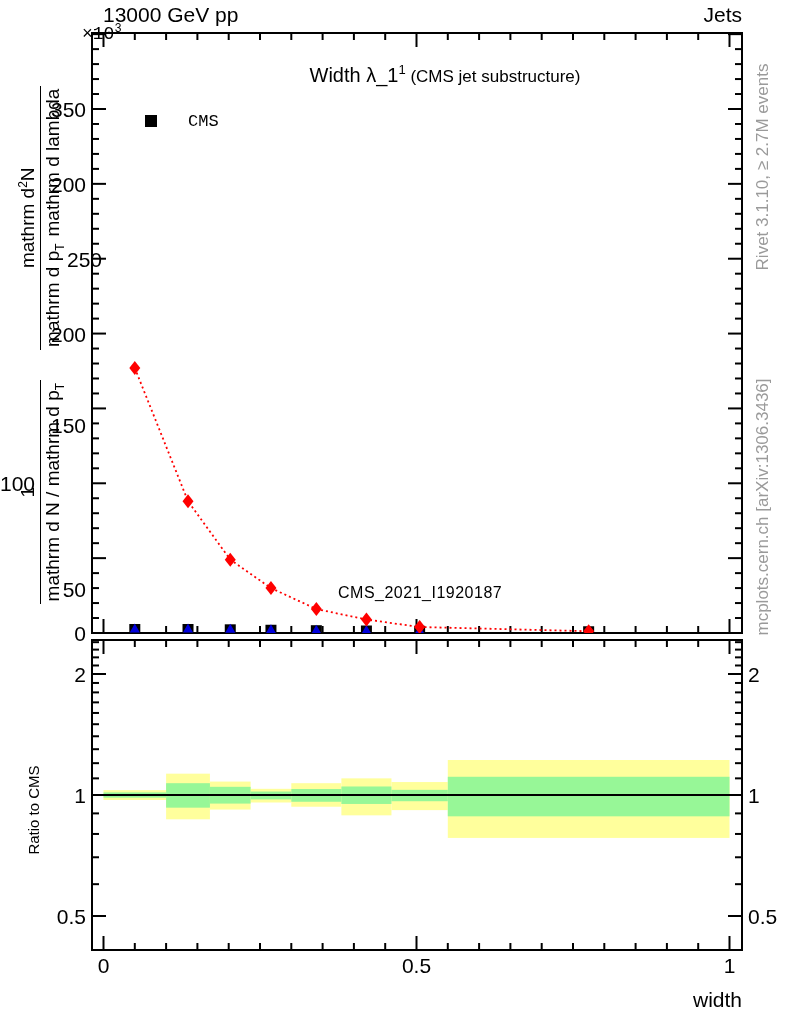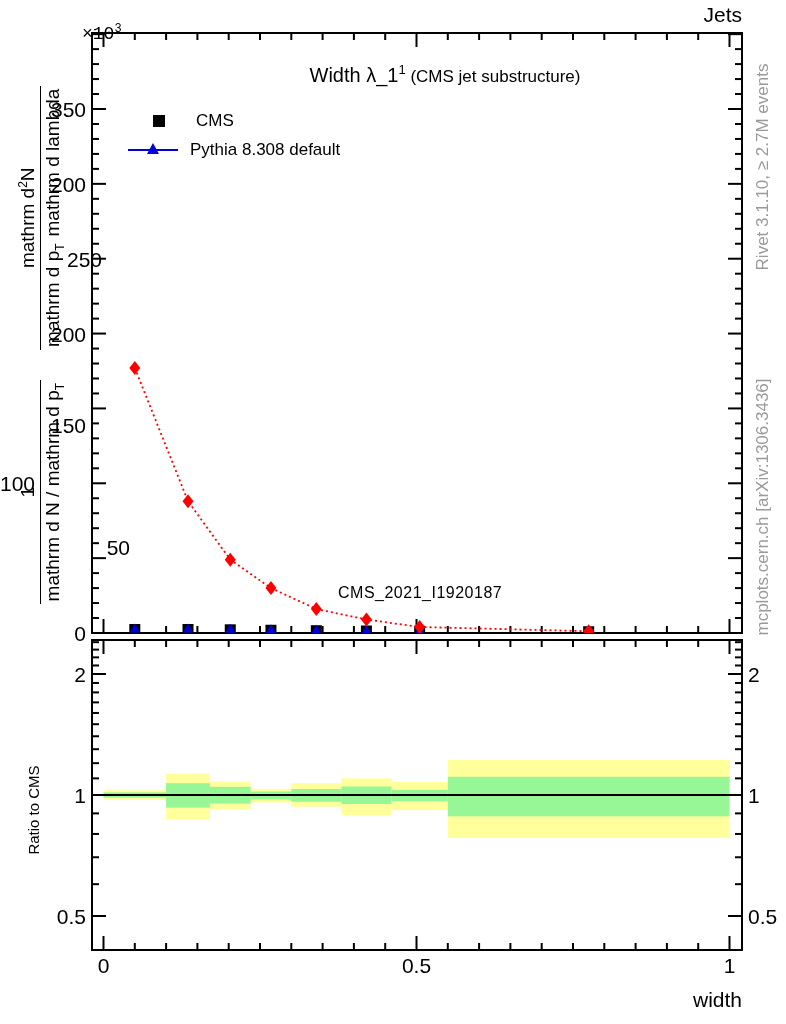--- a/index.html
+++ b/index.html
@@ -300,38 +300,32 @@
           <polygon points="270.95500000000004,581.0857142857143 276.45500000000004,588.0857142857143 270.95500000000004,595.0857142857143 265.45500000000004,588.0857142857143" fill="#ff0000"></polygon>
           <polygon points="316.34000000000003,602.0457142857143 321.84000000000003,609.0457142857143 316.34000000000003,616.0457142857143 310.84000000000003,609.0457142857143" fill="#ff0000"></polygon>
           <polygon points="366.42,612.5257142857142 371.92,619.5257142857142 366.42,626.5257142857142 360.92,619.5257142857142" fill="#ff0000"></polygon>
           <polygon points="419.63,620.0114285714286 425.13,627.0114285714286 419.63,634.0114285714286 414.13,627.0114285714286" fill="#ff0000"></polygon>
           <polygon points="588.6500000000001,624.2034285714286 594.1500000000001,631.2034285714286 588.6500000000001,638.2034285714286 583.1500000000001,631.2034285714286" fill="#ff0000"></polygon>
         </g>
       </g>
     </svg>
 
   <div class="abs exp" style="left:82px;top:22px;font-family:Liberation Mono, monospace;"><span>×10</span><sup>3</sup></div>
+  <div class="abs hdr" style="left:103px;top:3px;">13000 GeV pp</div>
   <div class="abs hdr" style="right:44px;top:3px;text-align:right;">Jets</div>
 
   <div class="abs ptitle" style="left:92px;top:62px;width:706px;">
     <span>Width λ_1</span><sup>1</sup><span class="paren"> (CMS jet substructure)</span>
   </div>
 
-  <div class="legend-row" style="left:132px;top:108px;">
+  <div class="legend-row" style="left:124px;top:108px;font-family:Liberation Mono, monospace;">
     <svg width="54" height="20">
       <rect x="21" y="4" width="12" height="12" fill="#000"></rect>
     </svg>
     <span class="legend-label">CMS</span>
-  </div>
-  <div class="legend-row" style="left:126px;top:137px;">
-    <svg width="54" height="20">
-      <line x1="2" y1="10" x2="52" y2="10" stroke="#0000dd" stroke-width="2"></line>
-      <polygon points="27,3 21,14 33,14" fill="#0000dd"></polygon>
-    </svg>
-    <span class="legend-label">Pythia 8.308 default</span>
   </div>
 
   <div class="ylabel-wrap">
     <div class="frac">
       <span class="num">1</span>
       <span class="den"><span>mathrm d N / mathrm d p</span><sub>T</sub></span>
     </div>
     <div class="frac">
       <span class="num"><span>mathrm d</span><sup>2</sup><span>N</span></span>
       <span class="den"><span>mathrm d p</span><sub>T</sub><span class="sp-l">mathrm d lambda</span></span>
@@ -342,21 +336,21 @@
 
   <div class="abs cap" style="left:618px;top:157px;width:290px;">Rivet 3.1.10, ≥ 2.7M events</div>
   <div class="abs cap" style="left:618px;top:497px;width:290px;">mcplots.cern.ch [arXiv:1306.3436]</div>
 
   <div class="ratio-ylab">Ratio to CMS</div>
 
   <div class="abs xlab" style="right:44px;top:988px;">width</div>
 
   <div id="ticklabels">
       <div class="ticklab" style="left:0;width:86px;top:623px;text-align:right;">0</div>
-      <div class="ticklab" style="left:0;width:86px;top:537px;text-align:right;padding-left:44px;">50</div>
+      <div class="ticklab" style="left:0;width:86px;top:579px;text-align:right;">50</div>
       <div class="ticklab" style="left:0;width:86px;top:473.2857142857143px;">100</div>
       <div class="ticklab" style="left:0;width:86px;top:398.42857142857144px;text-align:right;margin-top:17px;">150</div>
       <div class="ticklab" style="left:0;width:86px;top:323.57142857142856px;text-align:right;">200</div>
       <div class="ticklab" style="left:16px;width:86px;top:248.71428571428572px;text-align:right;">250</div>
       <div class="ticklab" style="left:0;width:86px;top:173.85714285714283px;text-align:right;">200</div>
       <div class="ticklab" style="left:0;width:86px;top:99px;text-align:right;">350</div>
       <div class="ticklab" style="left:63.5px;width:80px;top:955px;text-align:center;">0</div>
       <div class="ticklab" style="left:376.5px;width:80px;top:955px;text-align:center;">0.5</div>
       <div class="ticklab" style="left:689.5px;width:80px;top:955px;text-align:center;">1</div>
       <div class="ticklab" style="left:0;width:86px;top:906px;text-align:right;">0.5</div>

